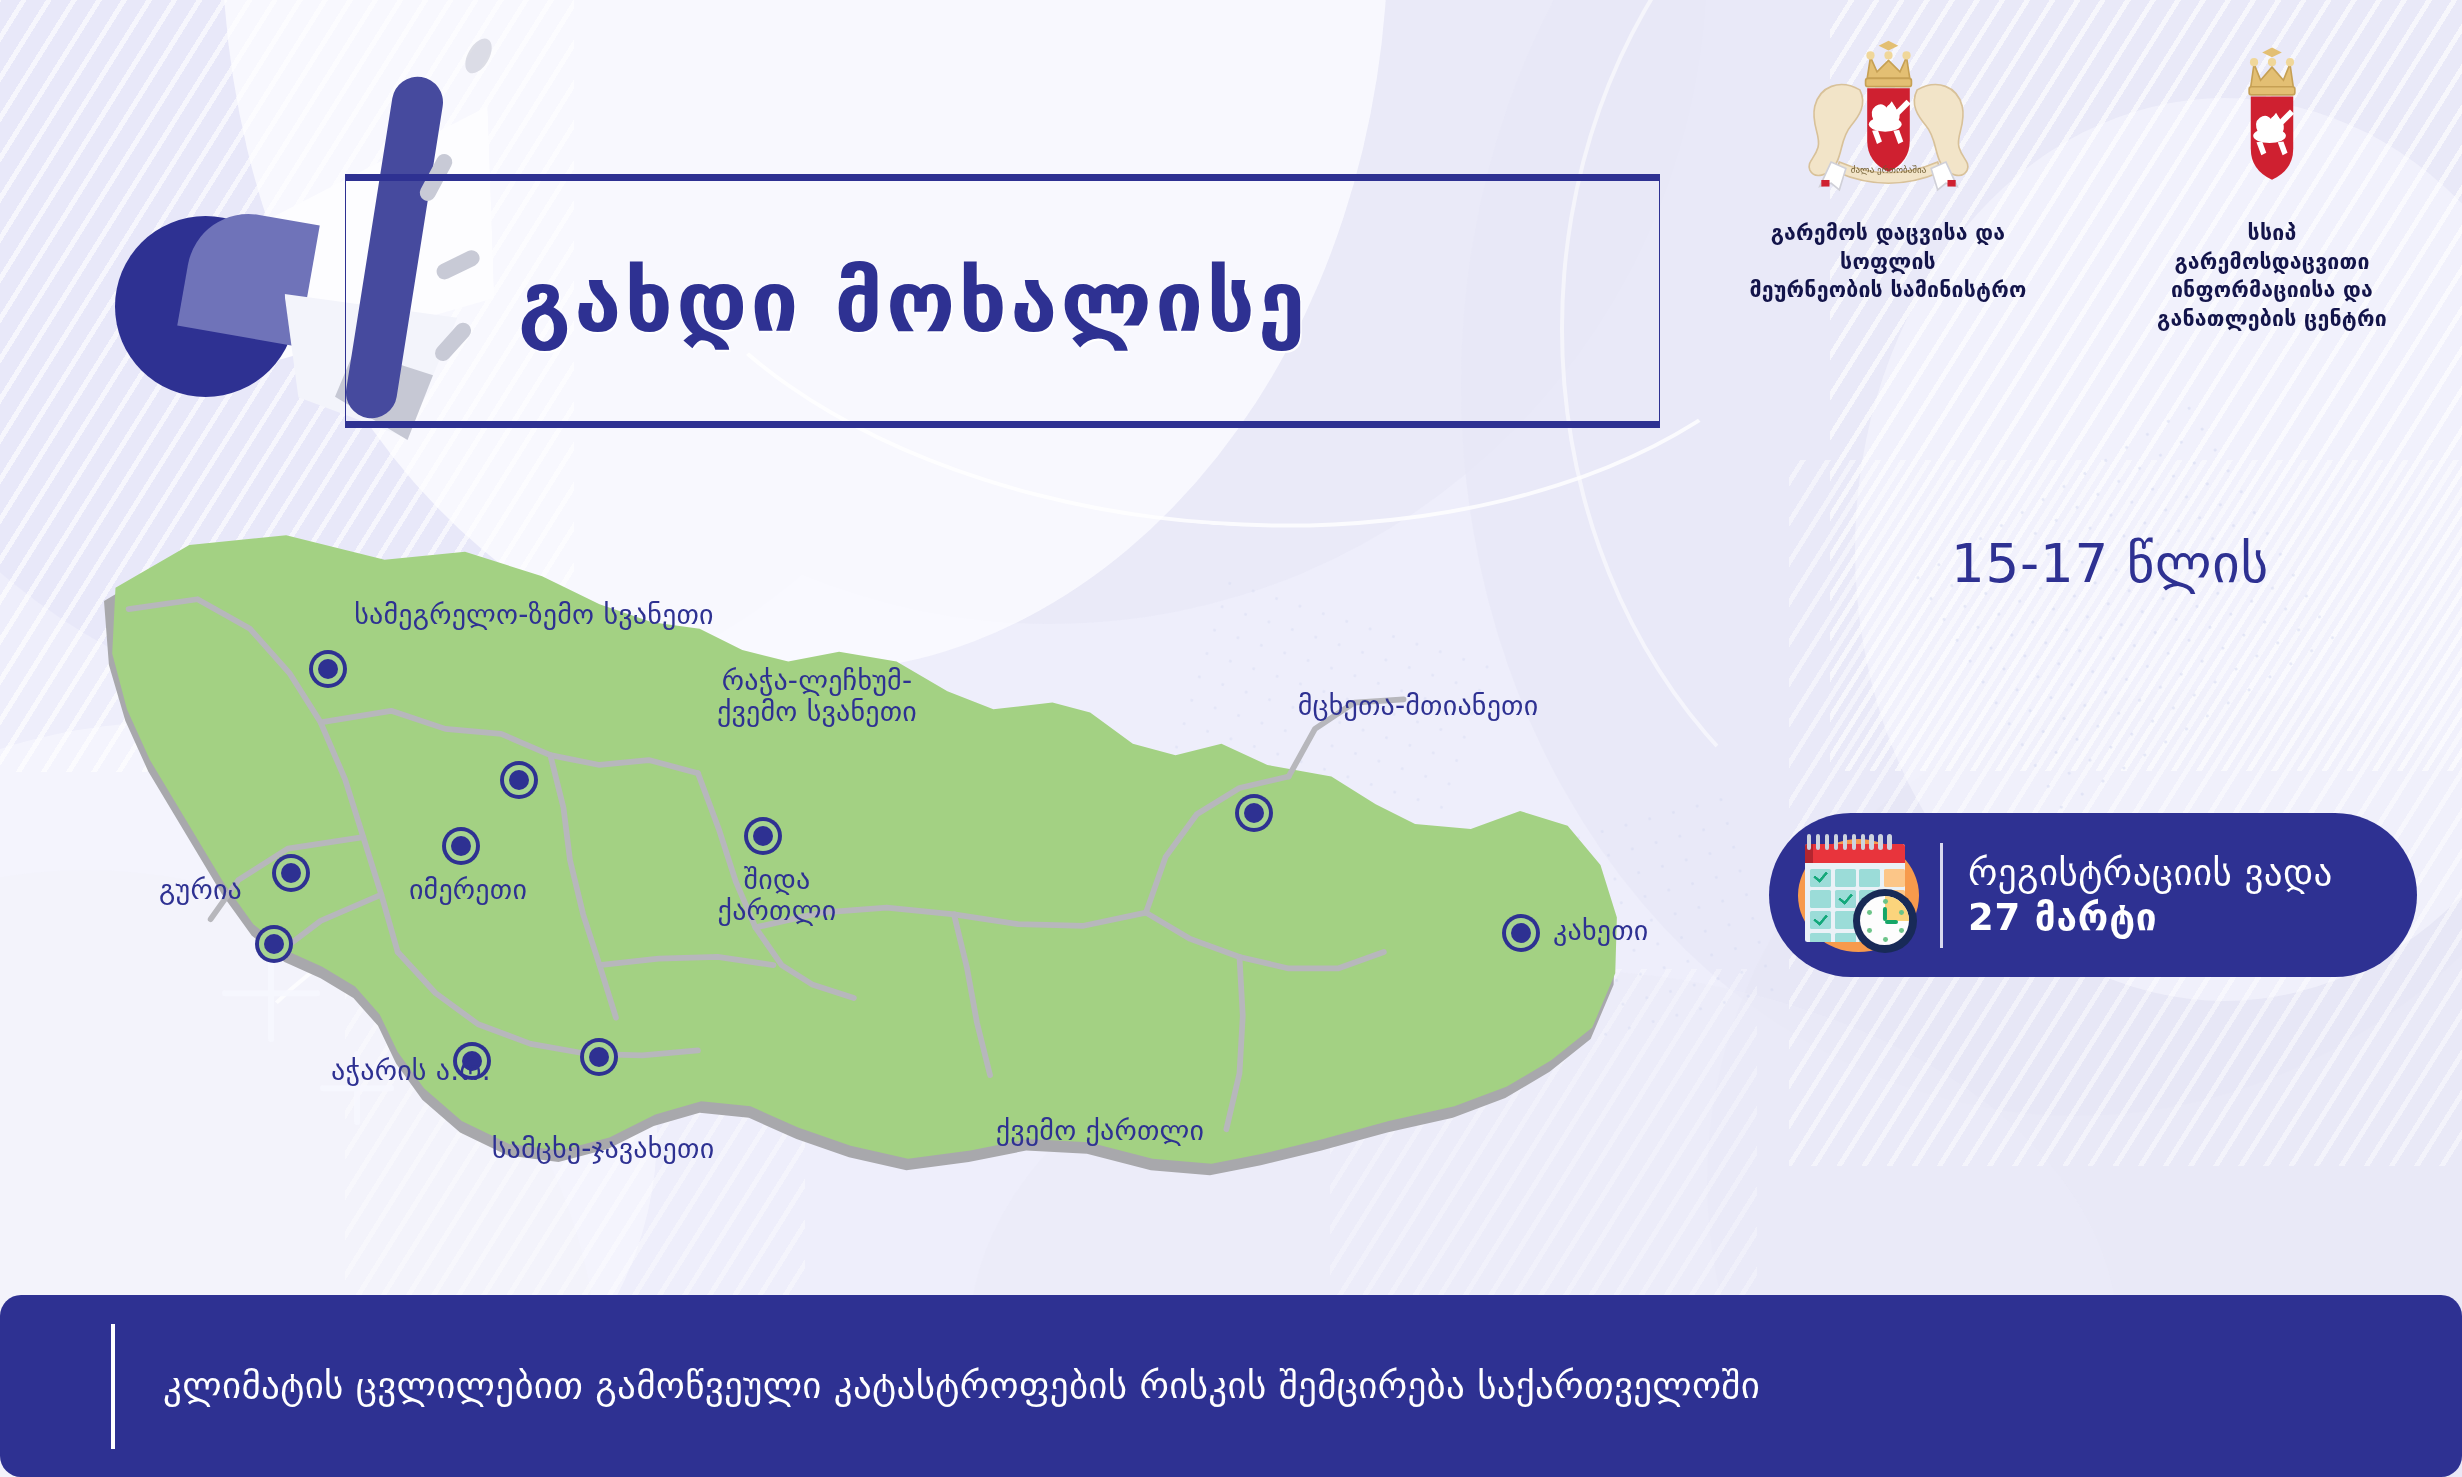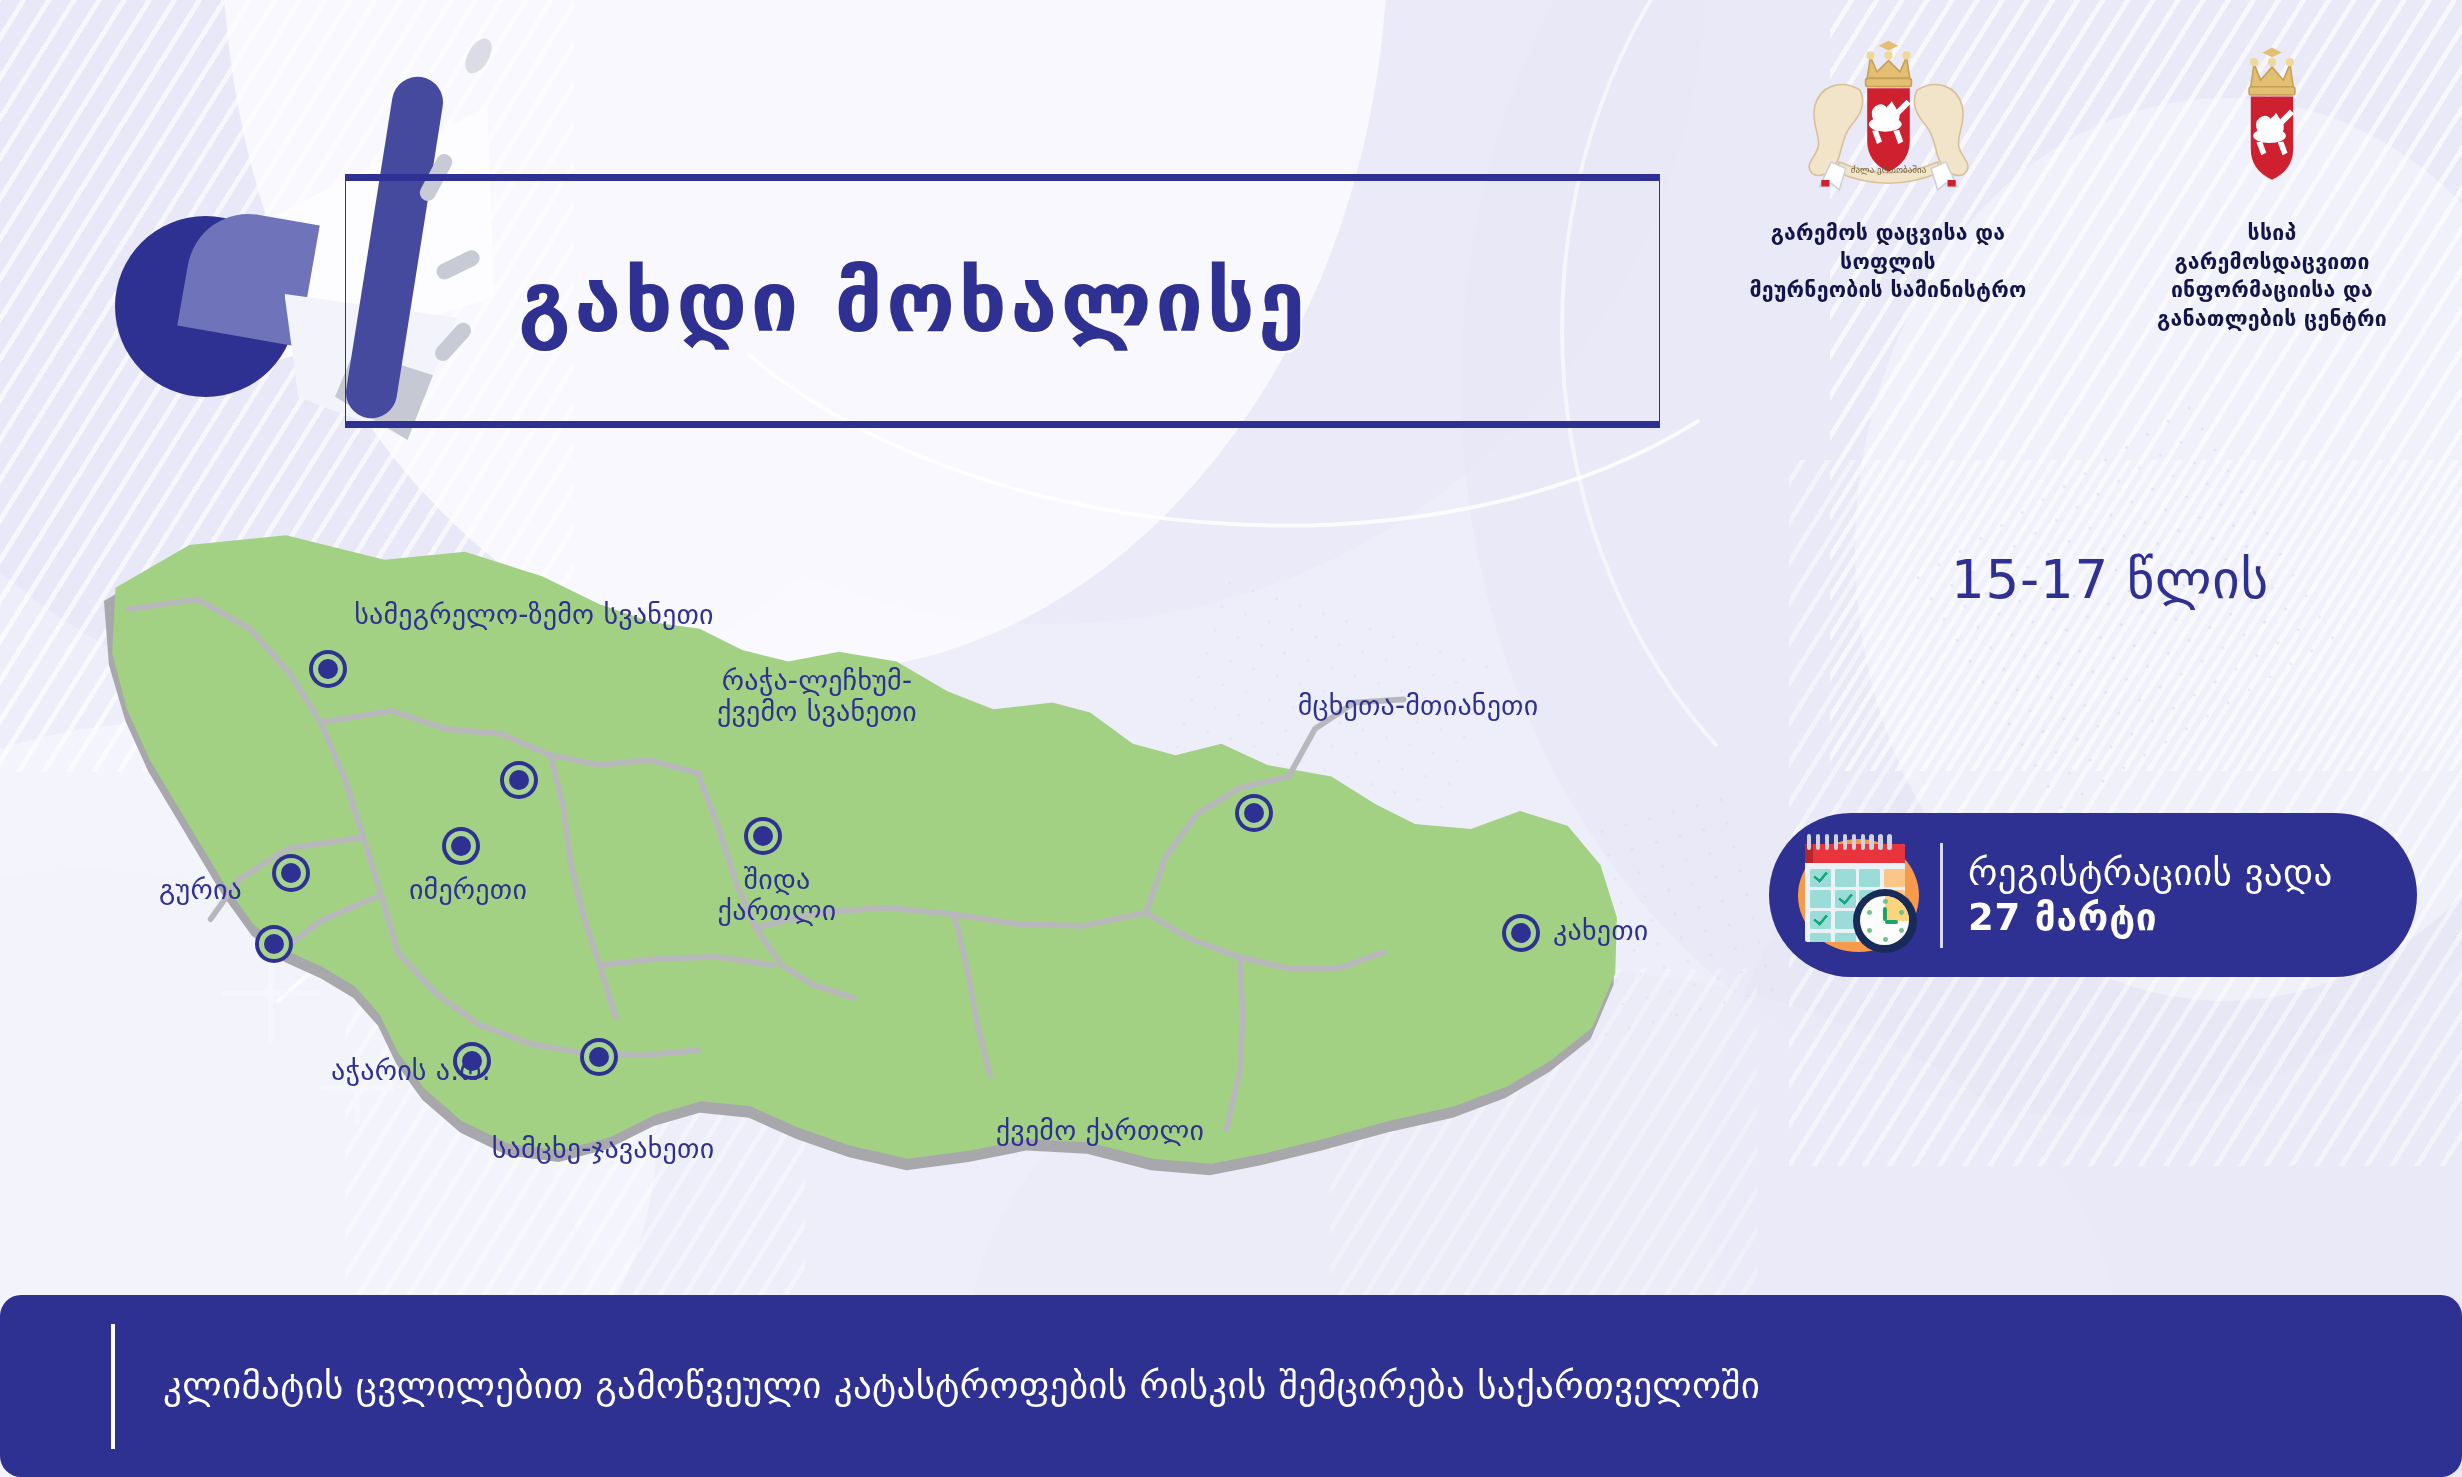--- a/index.html
+++ b/index.html
@@ -130,21 +130,21 @@
   .region-label{
     position:absolute; color:#2e3192; font-size:28px; line-height:1.12;
     white-space:pre-line; font-weight:400; letter-spacing:0.2px;
   }
   .rl-center{ transform:translateX(-50%); text-align:center; }
   .rl-right{ transform:translateX(-100%); }
 
   
   #age-line{
     position:absolute; left:1798px; top:534px; width:624px; text-align:center;
-    color:#2e3192; font-size:53px; letter-spacing:0.8px; line-height:1.12;margin-top:16px;
+    color:#2e3192; font-size:53px; letter-spacing:0.8px; line-height:1.12;
   }
   #age-line .sub{ display:block; font-size:41px; margin-top:6.6px; color:#3a3e9b; }
 
   #deadline-badge{
     position:absolute; left:1769px; top:813px; width:648px; height:164px;
     background:#2e3192; border-radius:82px; display:flex; align-items:center; padding:0 24.6px;
   }
   #cal-icon{ position:relative; width:135px; height:131px; flex:0 0 135px; }
   .cal-circle{ position:absolute; left:4.9px; top:9.8px; width:121px; height:113px; border-radius:50%; background:#f79a4c; }
   .cal-body{ position:absolute; left:11.5px; top:14.8px; width:100px; height:98px; background:#eaf1f7; border-radius:2.5px; overflow:hidden; }

